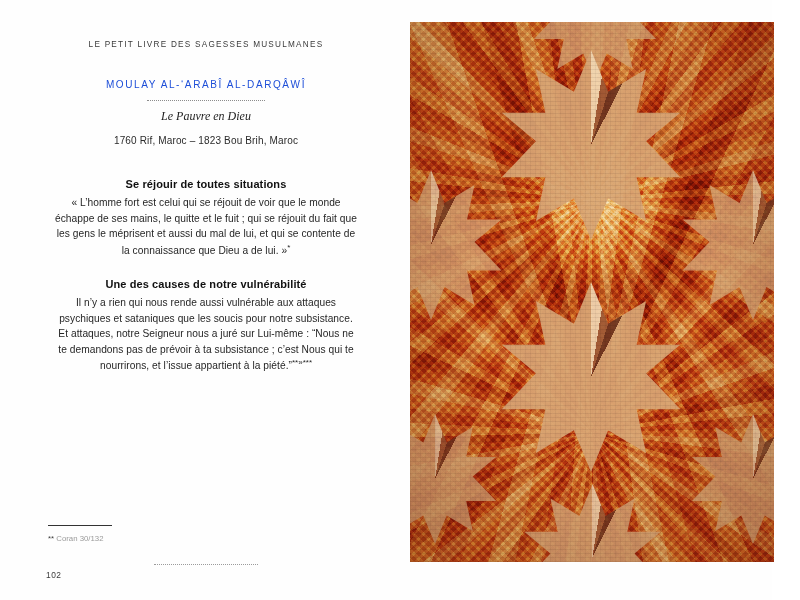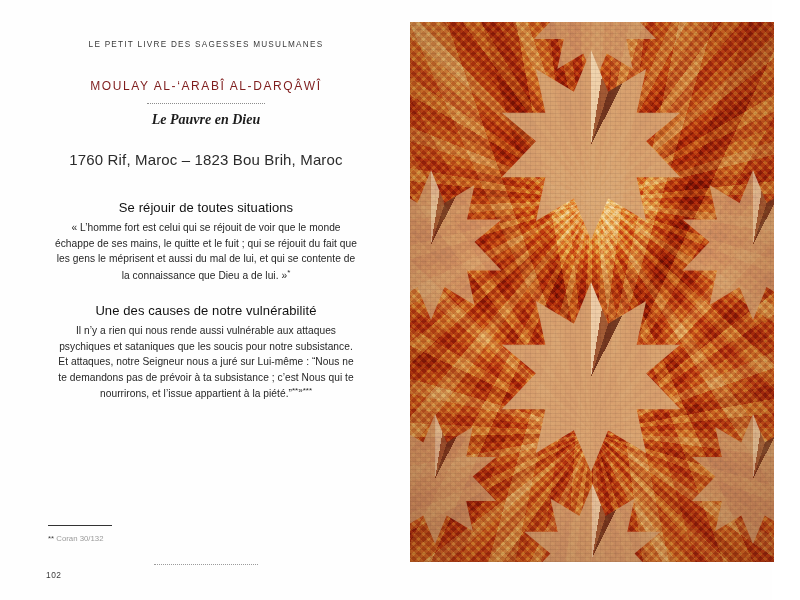--- a/index.html
+++ b/index.html
@@ -42,57 +42,57 @@
     text-transform: uppercase;
     margin-top: 4px;
     white-space: nowrap;
   }
 
   .author-block {
     margin-top: 30px;
     text-align: center;
   }
   .author-name {
-    font-size: 12px;
+    font-size: 10px;
     letter-spacing: 1.6px;
-    color: #7f1d1d;
+    color: #1d4ed8;
     text-transform: uppercase;
     white-space: nowrap;
   }
   .dot-rule {
     width: 118px;
     margin: 9px auto 8px auto;
     border-bottom: 1.4px dotted #8c8c8c;
     height: 1px;
   }
   .author-epithet {
     font-family: "Liberation Serif", serif;
     font-style: italic;
-    font-size: 14px;
+    font-size: 12px;
     color: #1d1d1d;
-    font-weight: bold;
+    font-weight: normal;
     text-align: center;
   }
   .author-dates {
-    margin-top: 23px;
-    font-size: 15px;
+    margin-top: 11px;
+    font-size: 10px;
     color: #2b2b2b;
     letter-spacing: 0.15px;
   }
 
   .body-text {
     margin-top: 32px;
     text-align: center;
   }
   .section {
     margin-bottom: 20px;
   }
   .section-title {
-    font-size: 13px;
-    font-weight: normal;
+    font-size: 11px;
+    font-weight: bold;
     color: #111;
     margin-bottom: 5px;
     letter-spacing: 0.1px;
   }
   .section-body {
     font-size: 10.2px;
     line-height: 1.52;
     color: #262626;
     letter-spacing: 0.05px;
     padding: 0 8px;

